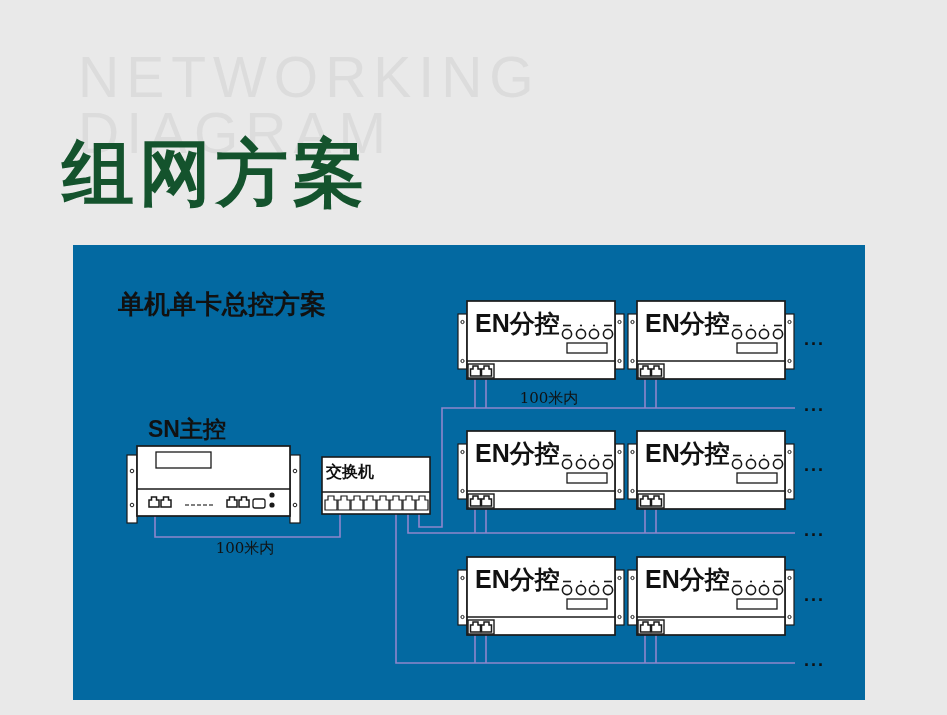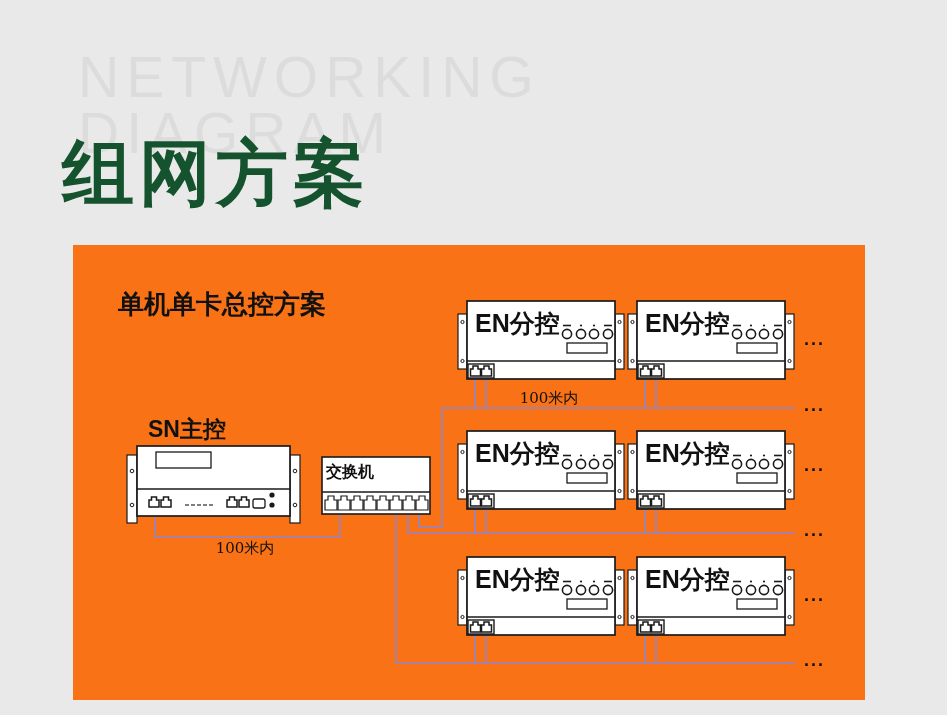--- a/index.html
+++ b/index.html
@@ -23,21 +23,21 @@
   .page-title{
     position:absolute;left:62px;top:126px;
     font-size:72px;font-weight:800;
     letter-spacing:5px;
     color:#14532d;
     white-space:nowrap;
   }
   .panel{
     position:absolute;left:73px;top:245px;
     width:792px;height:455px;
-    background:#f97316;
+    background:#0369a1;
   }
   svg text{fill:#111;}
   .subtitle-t{font-size:26px;font-weight:700;}
   .devlabel-t{font-size:23px;font-weight:700;}
   .enlabel-t{font-size:25px;font-weight:700;}
   .swlabel-t{font-size:16px;font-weight:700;}
   .dist-t{font-size:15px;font-family:"DejaVu Serif","Liberation Serif",serif;}
   .dots-t{font-size:18px;font-weight:700;letter-spacing:2px;}
   .outline{stroke:#1a1a1a;fill:#ffffff;}
   .wire{stroke:#8f86cc;stroke-width:1.6;fill:none;}

